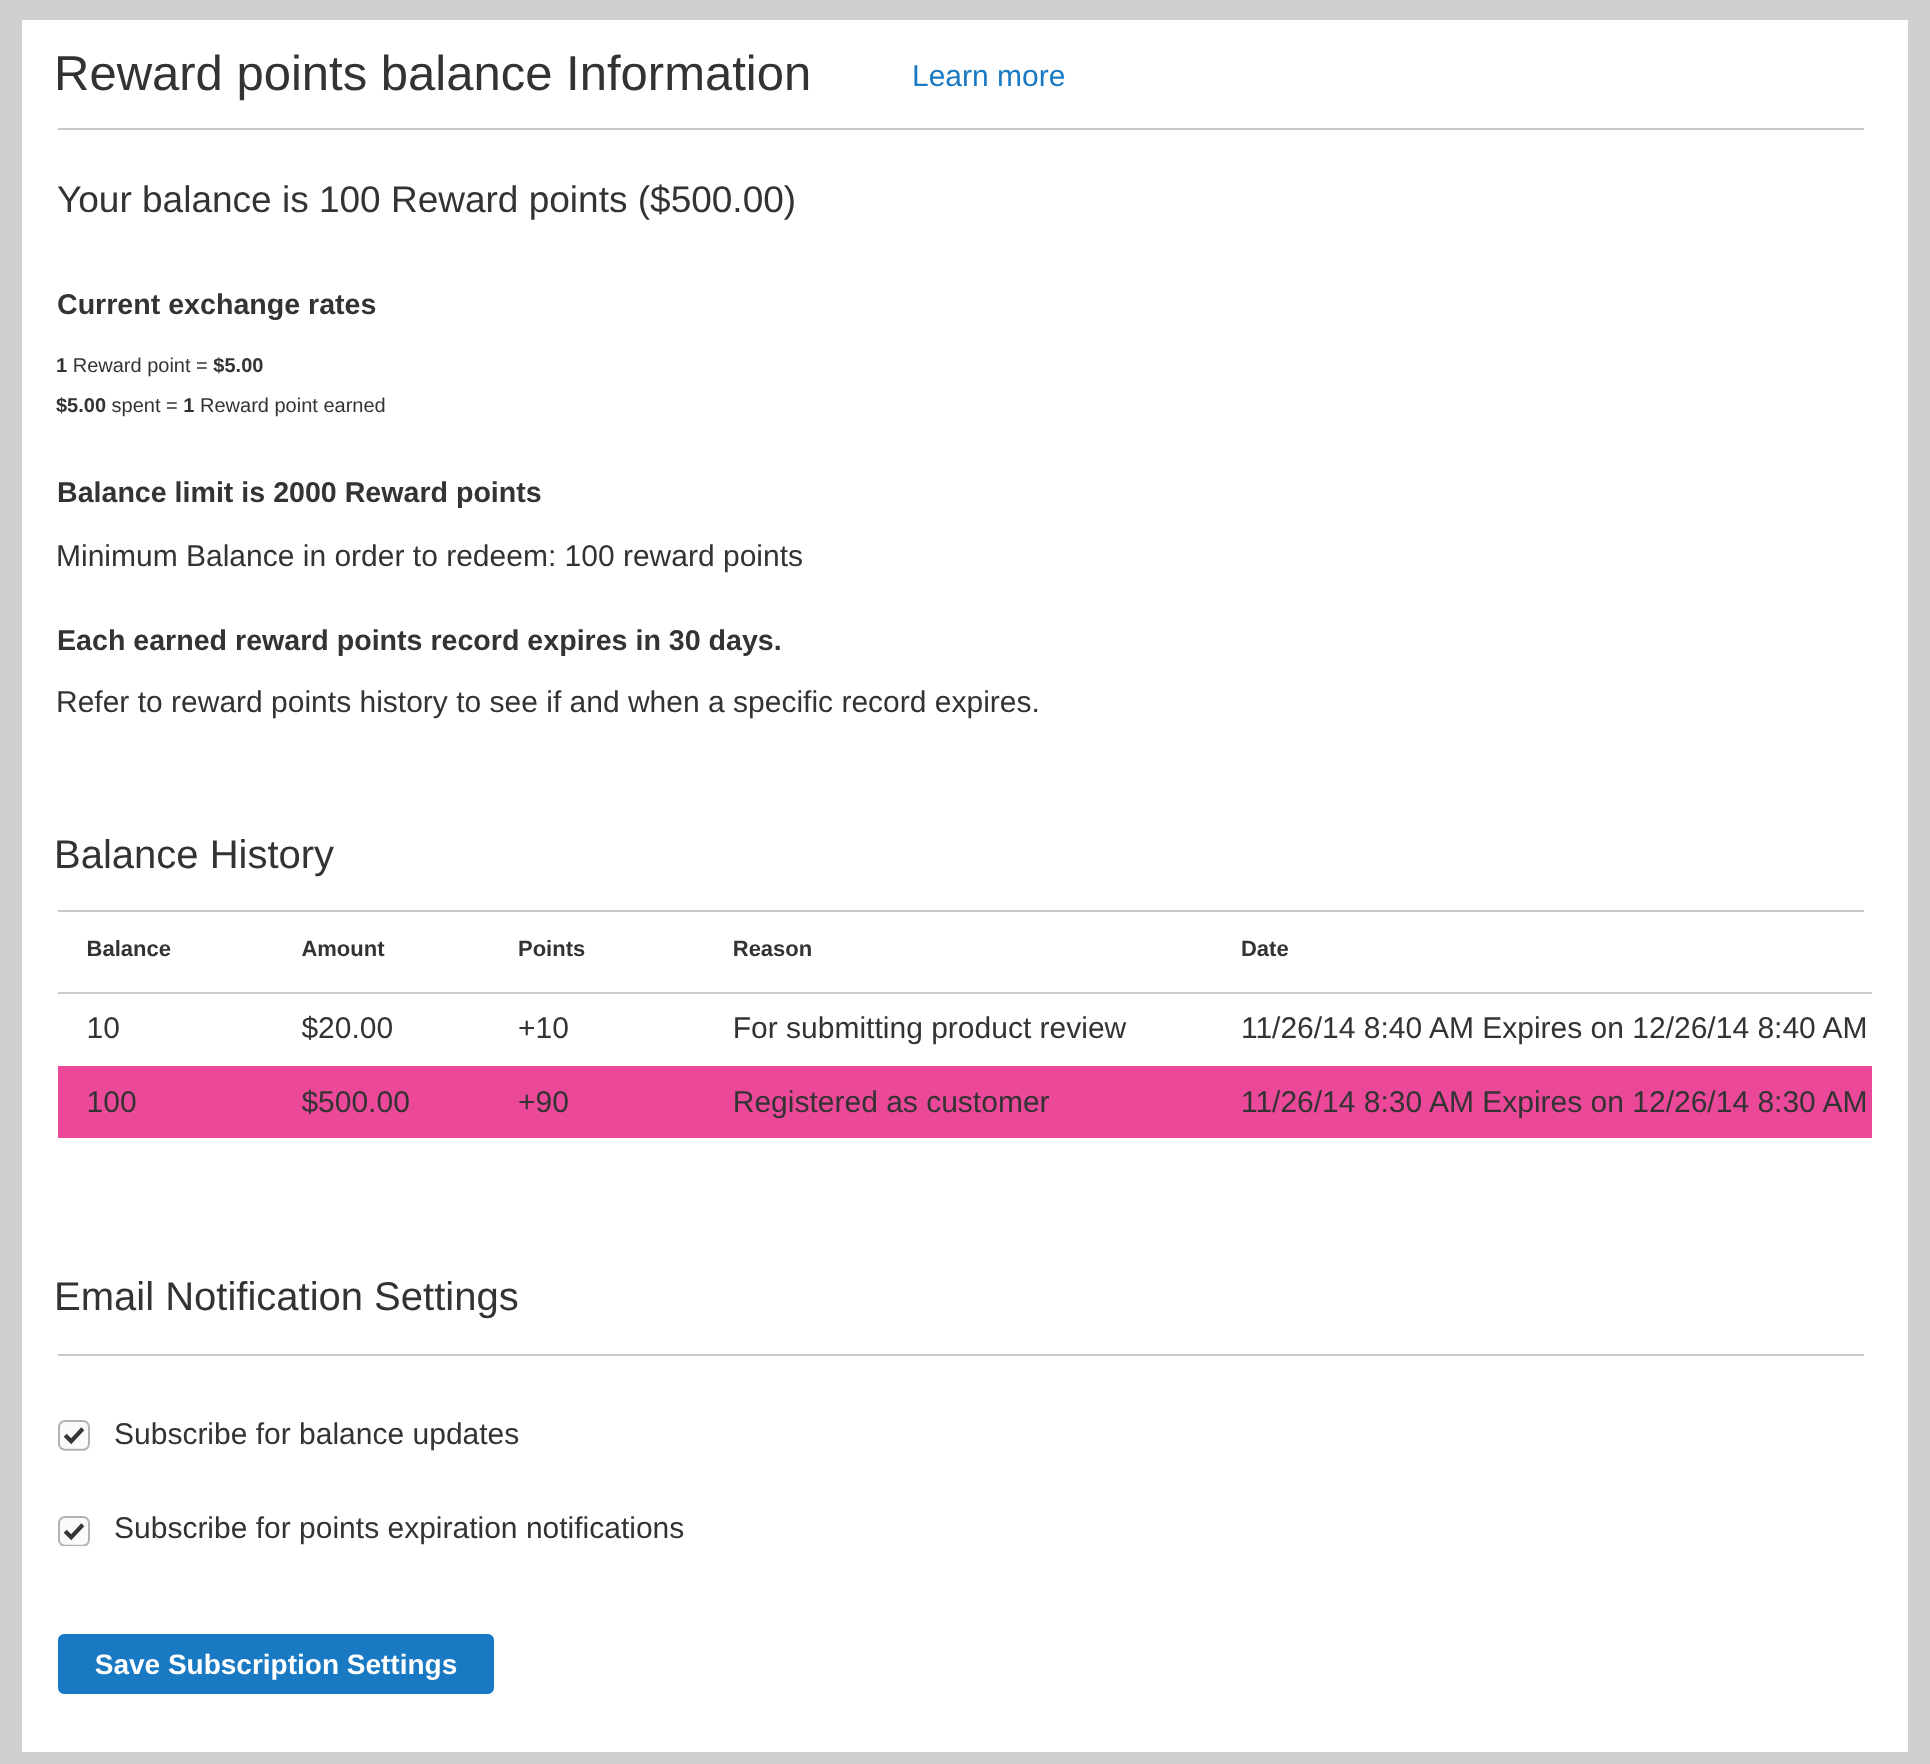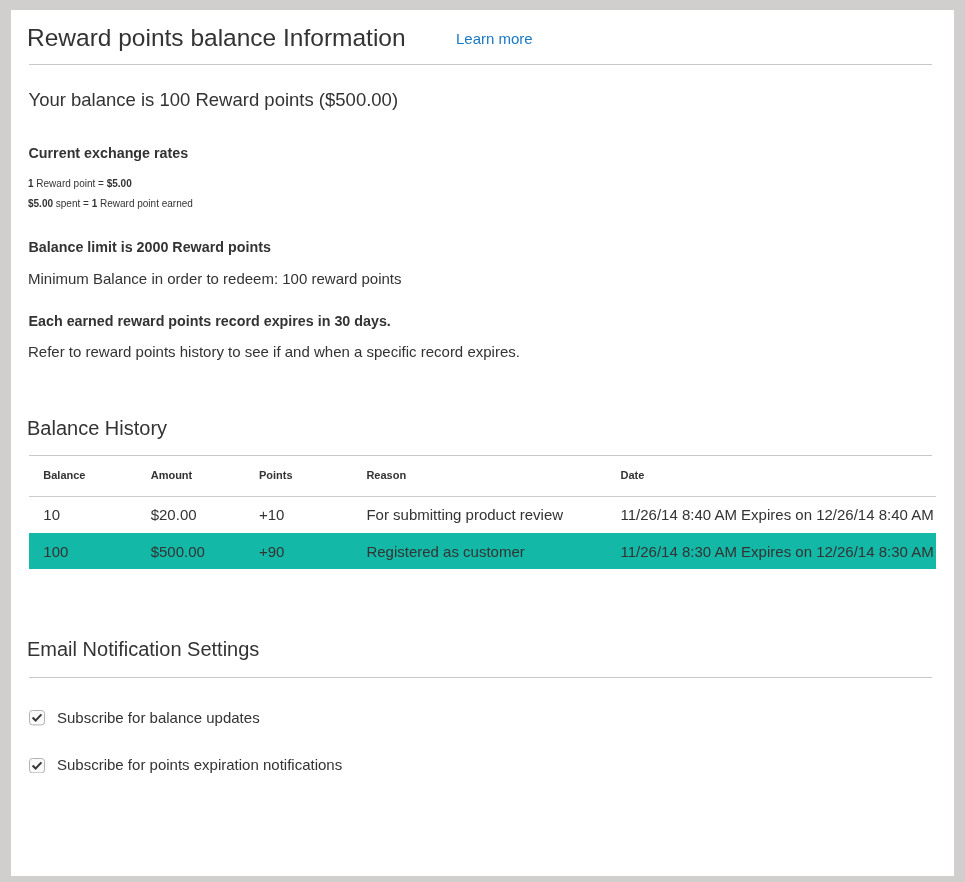--- a/index.html
+++ b/index.html
@@ -45,21 +45,21 @@
   }
   table.history th {
     text-align:left; font-size:11px; font-weight:700; line-height:19.4px;
     padding:10.5px 0 10px 14.3px; border-bottom:1px solid #cccccc;
     white-space:nowrap; overflow:hidden;
   }
   table.history td {
     font-size:15px; line-height:19.4px; padding:8.5px 0 8.5px 14.3px;
     white-space:nowrap; overflow:hidden;
   }
-  table.history tr.odd td { background:#14b8a6; }
+  table.history tr.odd td { background:#ec4899; }
   label.cbrow {
     position:absolute; left:18px; height:20px; display:flex; align-items:center;
     font-size:15px; line-height:20px; cursor:default; white-space:nowrap;
   }
   label.cb-1 { top:698px; }
   label.cb-2 { top:745.4px; }
   label.cbrow svg { margin-right:12px; flex:0 0 auto; }
   button.save {
     left:18px; top:807px; width:218px; height:30px;
     background:#1979c3; border:1px solid #1979c3; border-radius:3px;
@@ -139,13 +139,14 @@
     <span>Subscribe for balance updates</span>
   </label>
   <label class="cbrow cb-2">
     <svg width="16" height="15.4" viewBox="0 0 16 15.4">
       <rect x="0.5" y="0.5" width="15" height="14.4" rx="3" fill="#fafafa" stroke="#b2b2b2"></rect>
       <path d="M3.6 7.6 L6.6 10.6 L12.4 4.4" fill="none" stroke="#363636" stroke-width="2.1"></path>
     </svg>
     <span>Subscribe for points expiration notifications</span>
   </label>
 
+  <button class="abs save">Save Subscription Settings</button>
 </div>
 
 </body></html>

